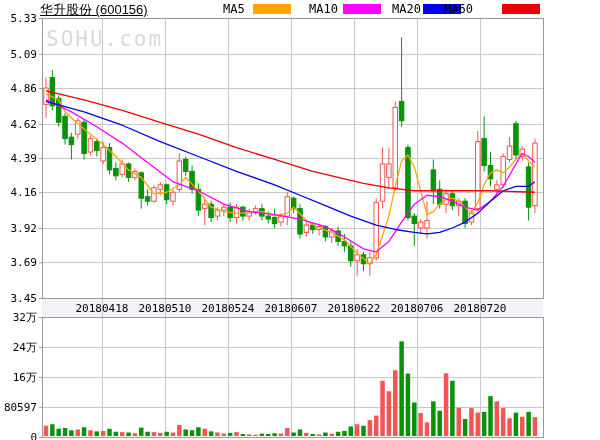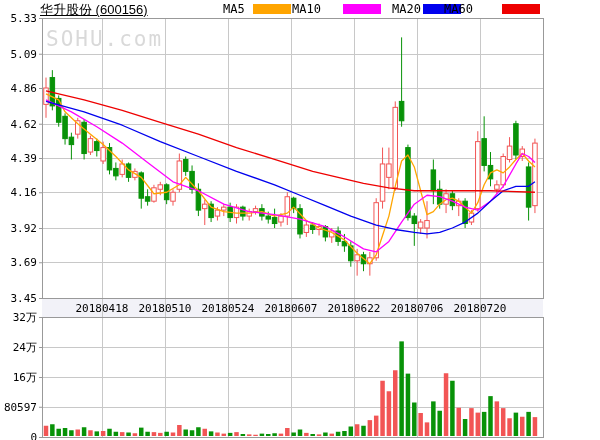--- a/index.html
+++ b/index.html
@@ -14,21 +14,21 @@
   svg text{font-family:"DejaVu Sans Mono",monospace;}
 </style>
 </head>
 <body>
 
 <div class="stage">
   <div class="chart-title">华升股份 (600156)</div>
   <div class="legend">
       <span class="lg-label" style="left: 223px;">MA5</span>
       <span class="lg-swatch" style="left: 253px; background: rgb(255, 165, 0);"></span>
-      <span class="lg-label" style="left: 292px;">MA10</span>
+      <span class="lg-label" style="left: 309px;">MA10</span>
       <span class="lg-swatch" style="left: 343px; background: rgb(255, 0, 255);"></span>
       <span class="lg-label" style="left: 392px;">MA20</span>
       <span class="lg-swatch" style="left: 423px; background: rgb(0, 0, 238);"></span>
       <span class="lg-label" style="left: 444px;">MA60</span>
       <span class="lg-swatch" style="left: 502px; background: rgb(238, 0, 0);"></span>
     </div>
   <svg id="chart" width="600" height="440" viewBox="0 0 600 440" xmlns="http://www.w3.org/2000/svg">
       <text x="46" y="46" font-size="21" letter-spacing="2" fill="#d9d9d9">SOHU.com</text>
       <rect x="42" y="298" width="501" height="19" fill="#f2f2f8"></rect>
       <g stroke="#c8c8c8" stroke-width="1">

